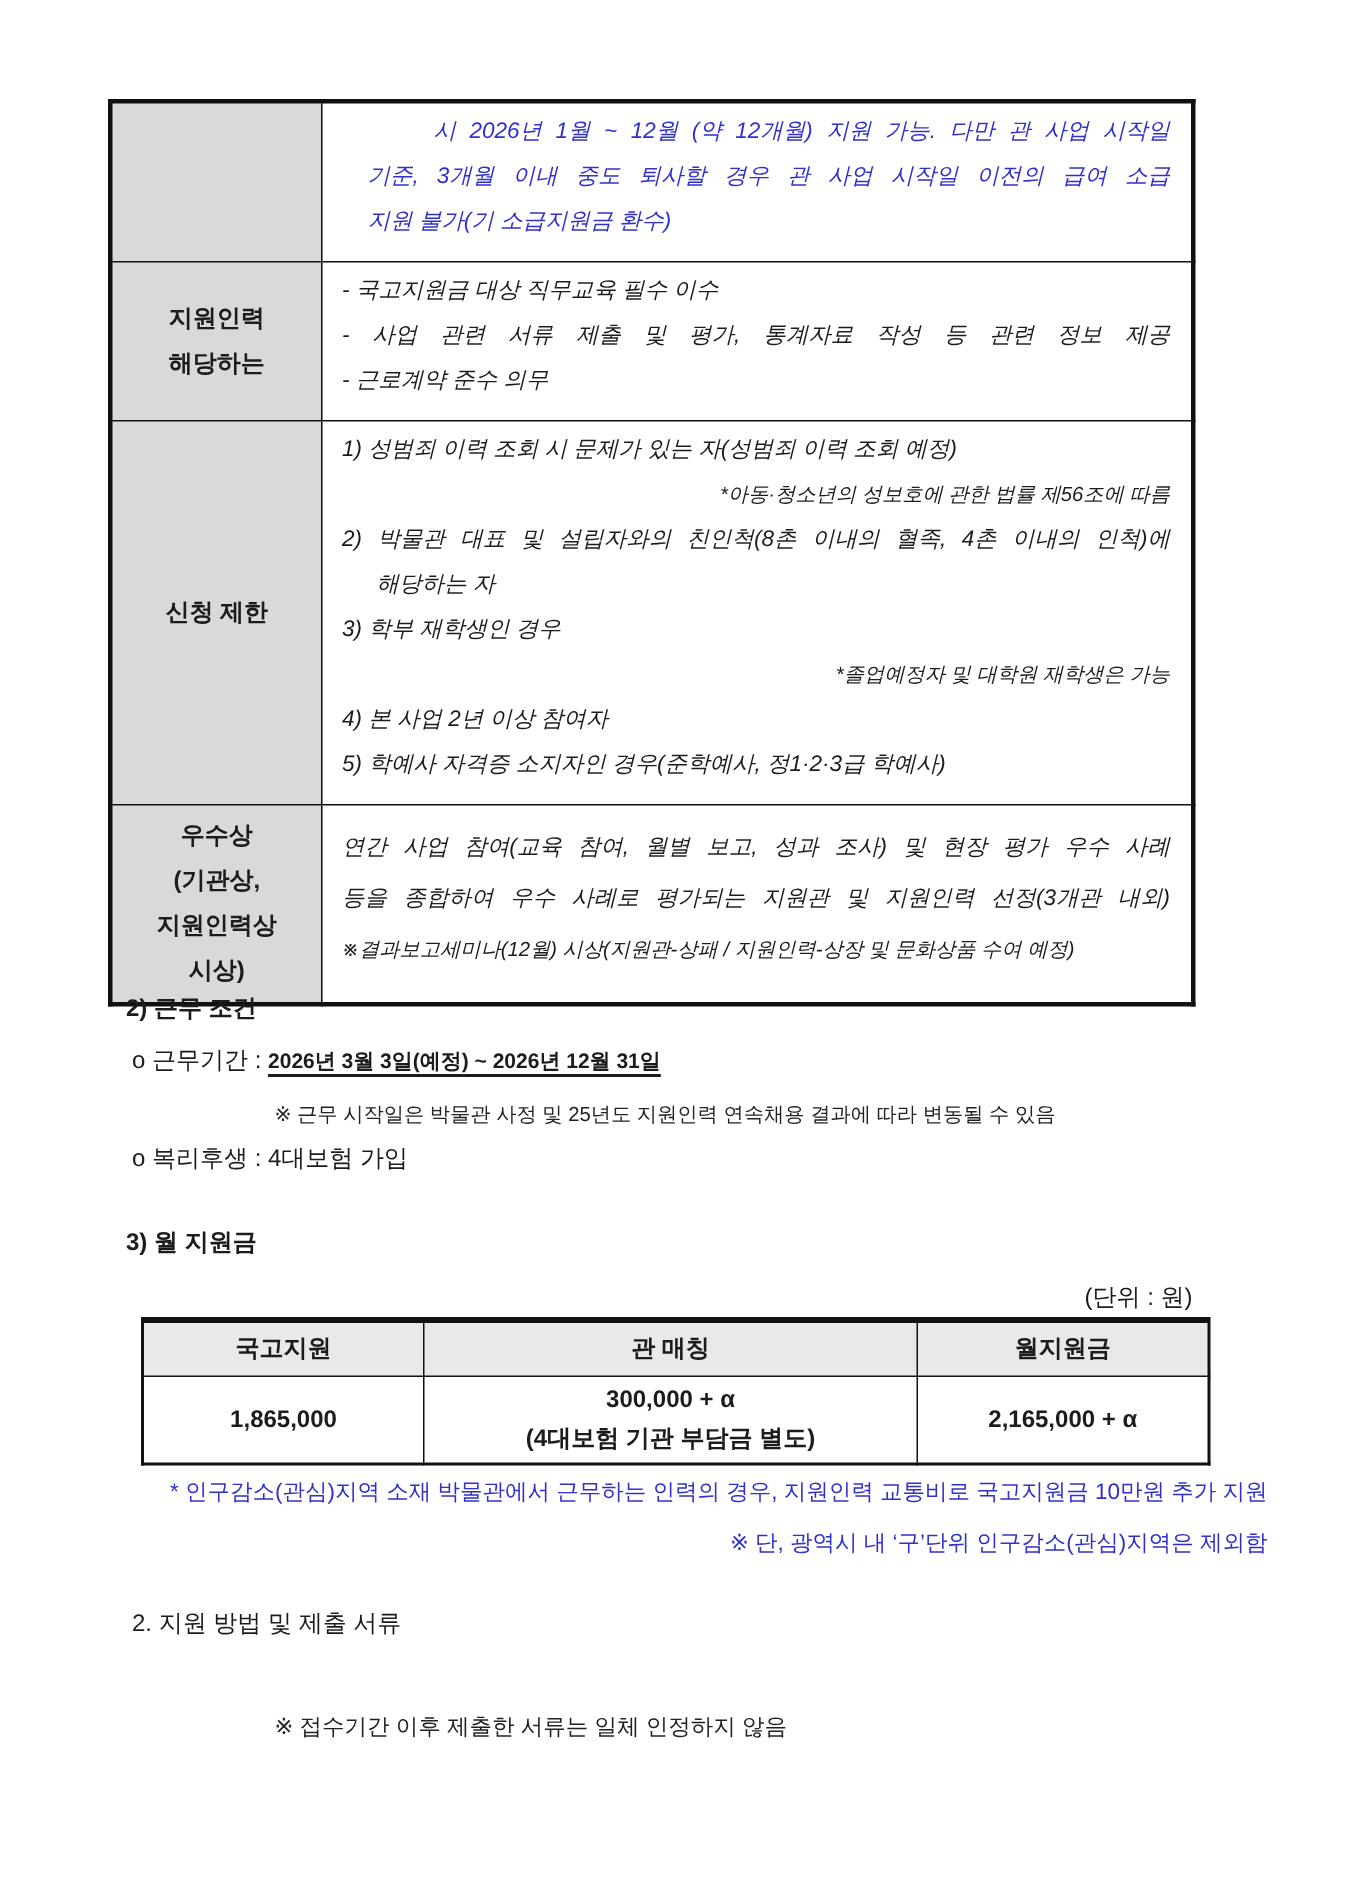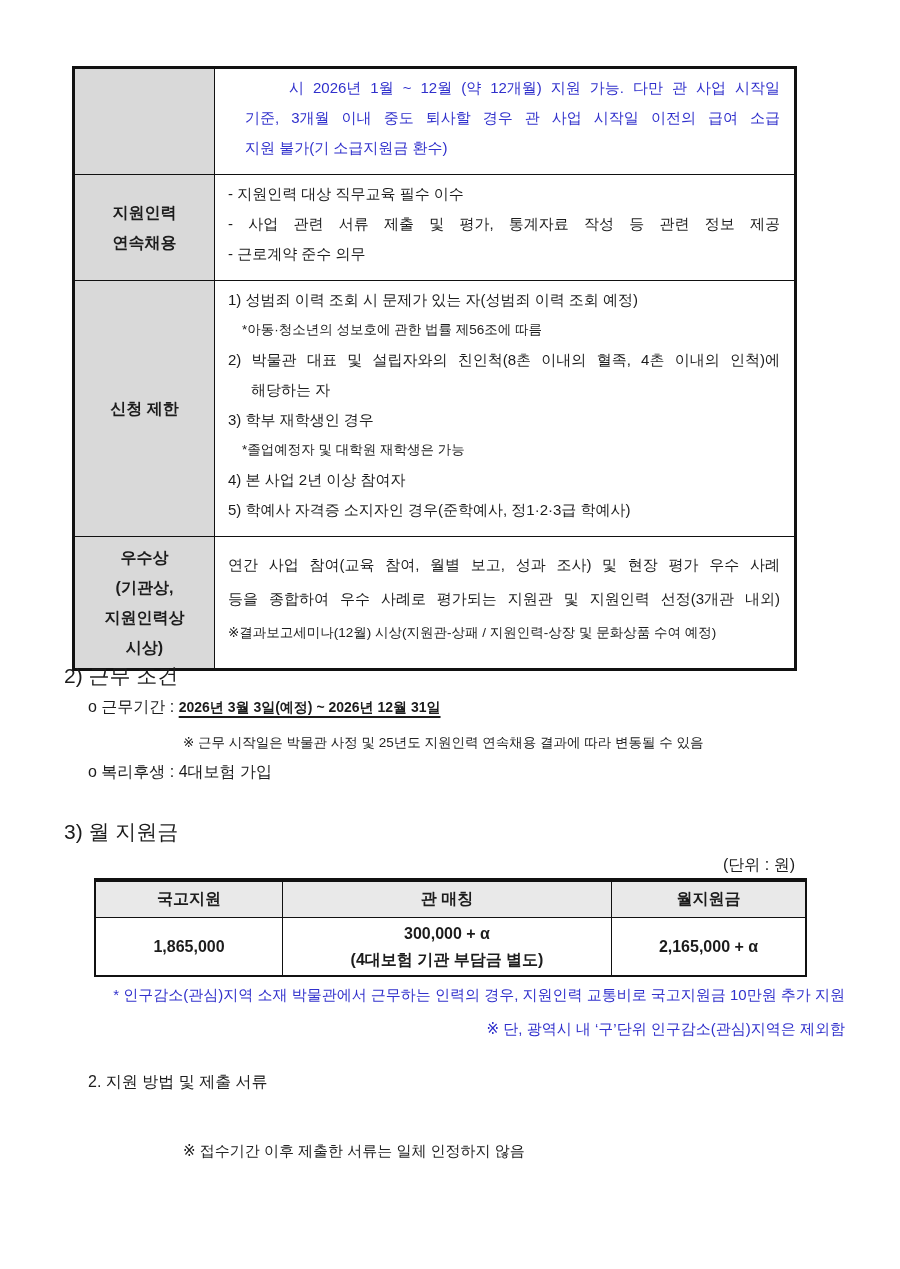--- a/index.html
+++ b/index.html
@@ -15,34 +15,34 @@
     border-collapse:collapse; table-layout:fixed;
   }
   .t1, .t1 th, .t1 td{ border:1.5px solid #111; }
   .t1{ border:3px solid #111; }
   .t1 th{
     width:131px; background:var(--hdr-gray,#d9d9d9);
     font-weight:bold; font-size:16px; text-align:center; vertical-align:middle;
     padding:0 4px;
   }
   .t1 th .hline{ line-height:30px; }
-  .t1 td{ vertical-align:middle; padding:4px 14px 11px 13px; font-size:15px; }
+  .t1 td{ vertical-align:middle; padding:4px 14px 11px 13px; font-size:15px;font-style:italic; }
   .t1 .line{ line-height:30px; white-space:nowrap; }
   .jl{ text-align:justify; text-align-last:justify; white-space:normal !important; }
-  .sub{ font-size:13.5px; padding-left:14px; }
+  .sub{ font-size:13.5px; padding-left:14px;text-align:right; }
   .hang{ padding-left:23px; }
   .blue-cell{ color:var(--blue,#3030cc); padding-left:30px !important; }
   .blue-cell .line{ line-height:30px; }
   .ind{ text-indent:44px; }
   .r4 .line{ line-height:34px; }
   .r4 .subnote{ font-size:13.5px; }
 
   
   .abs{ position:absolute; }
-  .sec-title{ font-weight:normal; font-size:21px; }
+  .sec-title{ font-weight:bold; font-size:16px;margin-left:20px; }
   .plain-title{ font-size:16px; }
   .bullet{ font-size:16px; }
   .bullet .bval{ font-weight:bold; font-size:14px; text-decoration:underline;
                  text-decoration-thickness:2px; text-underline-offset:4px; }
   .note-sm{ font-size:13.5px; color:#222; }
   .note-md{ font-size:15px; color:#222; }
 
   
   .unit{ font-size:16px; }
   .t2{
@@ -74,24 +74,24 @@
       <th style="height:91px;"></th>
       <td class="blue-cell">
         <div class="line jl ind">시 2026년 1월 ~ 12월 (약 12개월) 지원 가능. 다만 관 사업 시작일</div>
         <div class="line jl">기준, 3개월 이내 중도 퇴사할 경우 관 사업 시작일 이전의 급여 소급</div>
         <div class="line">지원 불가(기 소급지원금 환수)</div>
       </td>
     </tr>
     <tr>
       <th style="height:93px;">
         <div class="hline">지원인력</div>
-        <div class="hline">연속채용</div>
+        <div class="hline">해당하는</div>
       </th>
       <td>
-        <div class="line">- 지원인력 대상 직무교육 필수 이수</div>
+        <div class="line">- 국고지원금 대상 직무교육 필수 이수</div>
         <div class="line jl">- 사업 관련 서류 제출 및 평가, 통계자료 작성 등 관련 정보 제공</div>
         <div class="line">- 근로계약 준수 의무</div>
       </td>
     </tr>
     <tr>
       <th style="height:242px;">
         <div class="hline">신청 제한</div>
       </th>
       <td>
         <div class="line">1) 성범죄 이력 조회 시 문제가 있는 자(성범죄 이력 조회 예정)</div>

